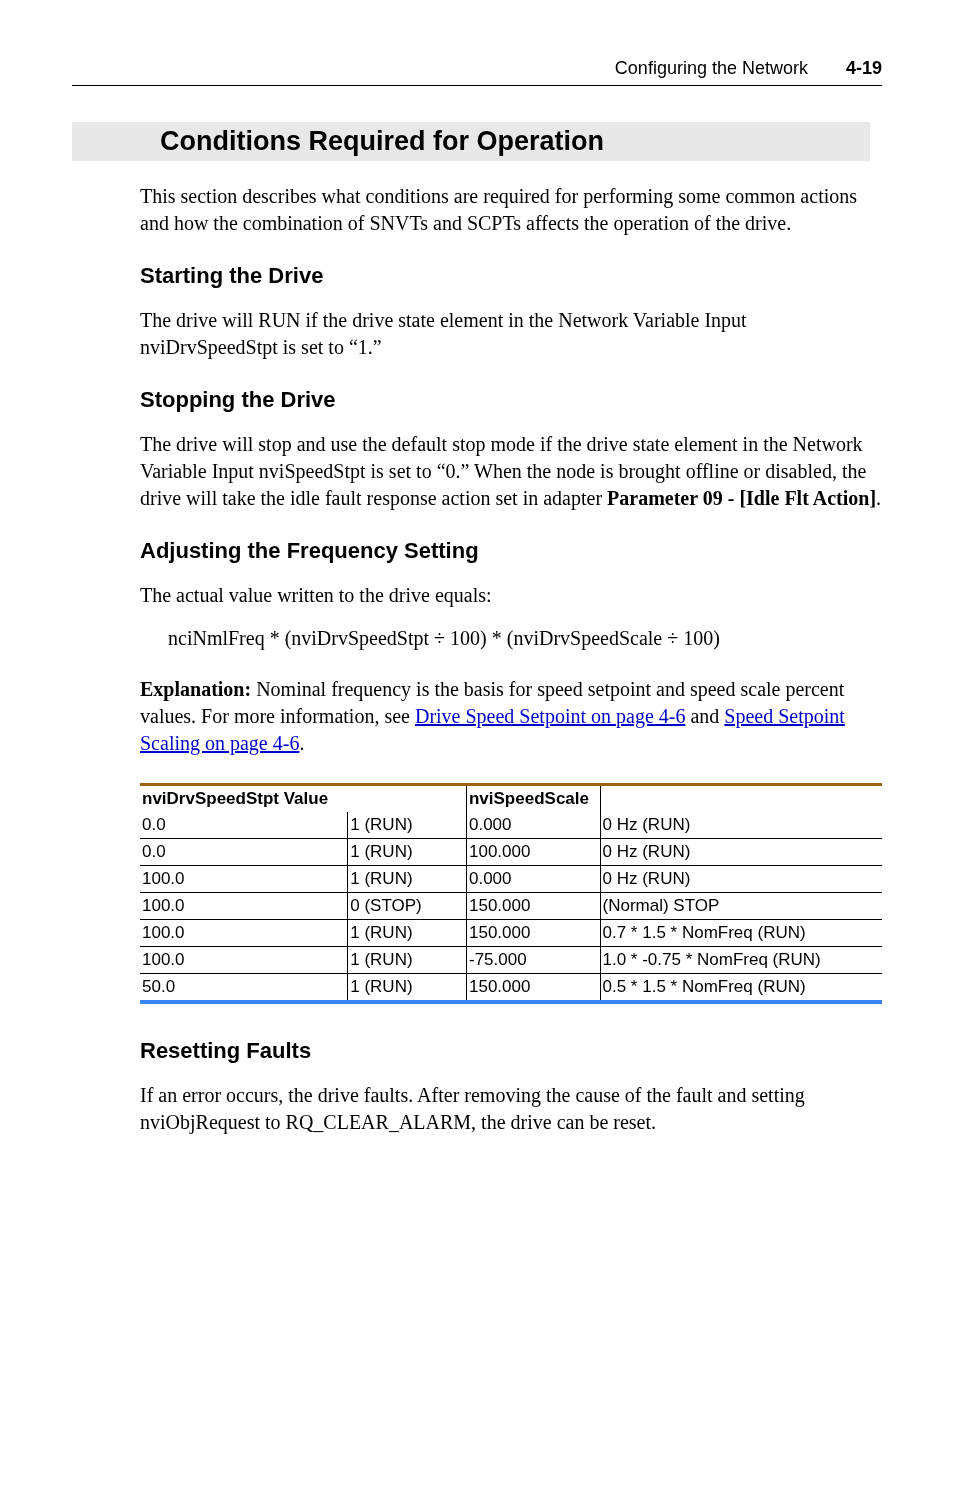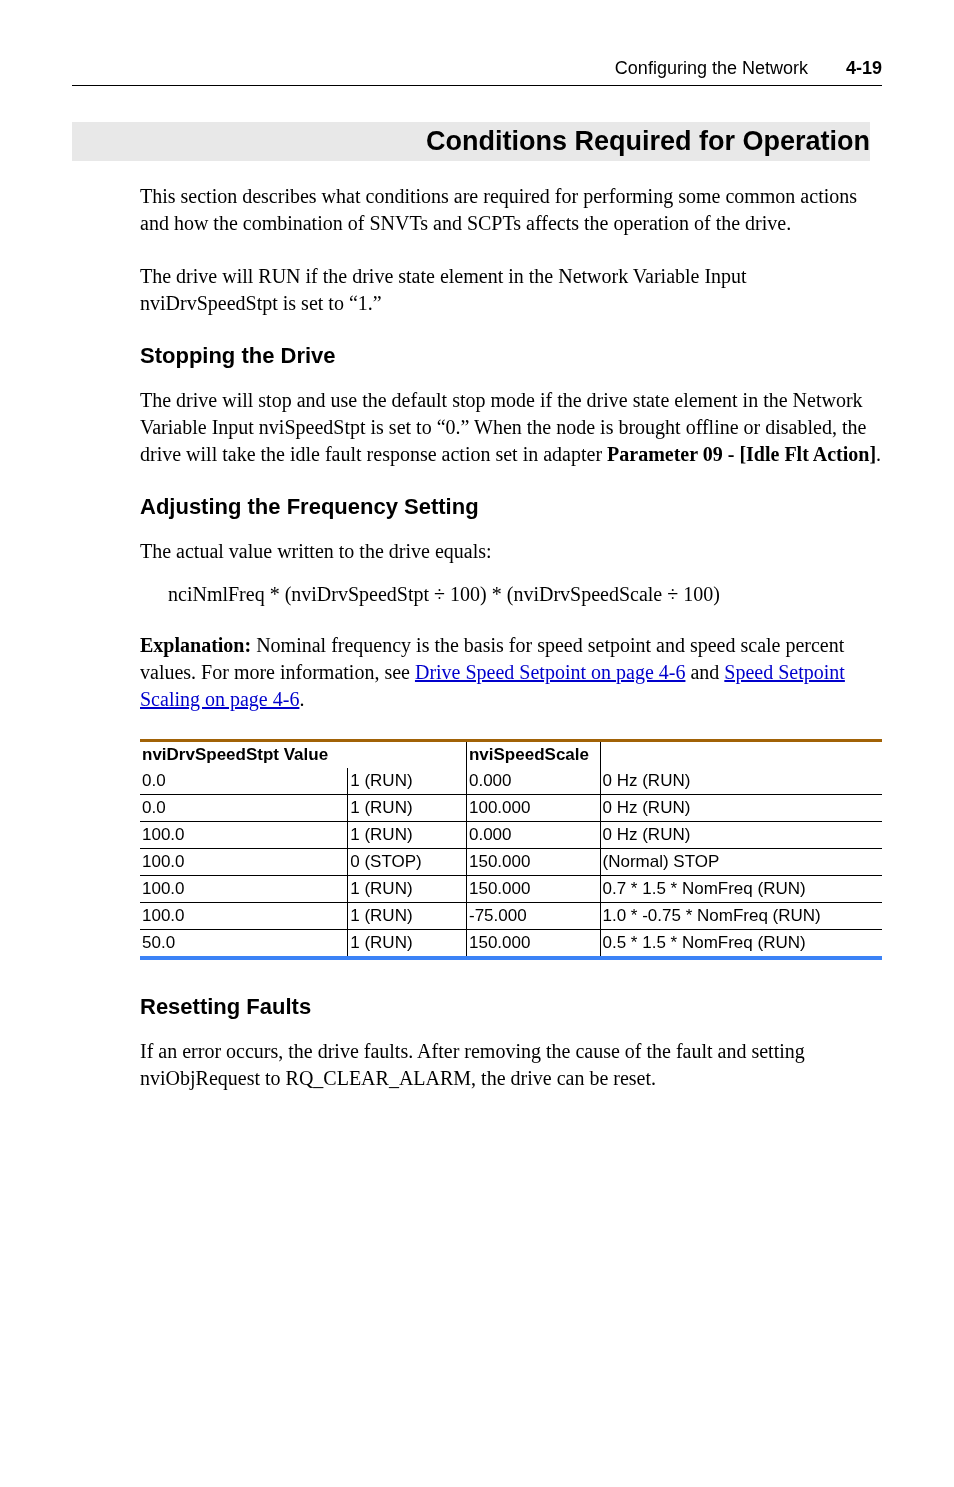--- a/index.html
+++ b/index.html
@@ -29,21 +29,20 @@
     font-weight: normal;
     margin-right: 38px;
   }
   .header-row .pnum {
     font-weight: bold;
   }
   .h1-bar {
     background: #e8e8e8;
     padding: 4px 0 4px 0;
     margin: 0 12px 22px 0;
-    text-align: right;
   }
   .h1-bar h1 {
     font-family: Arial, Helvetica, sans-serif;
     font-weight: bold;
     font-size: 27px;
     margin: 0 0 0 88px;
   }
   .body-indent {
     margin-left: 68px;
   }
@@ -114,20 +113,21 @@
     </div>
   </div>
 
   <div class="h1-bar">
     <h1>Conditions Required for Operation</h1>
   </div>
 
   <div class="body-indent">
     <p class="body">This section describes what conditions are required for performing some common actions and how the combination of SNVTs and SCPTs affects the operation of the drive.</p>
 
+    <h2 class="sub">Starting the Drive</h2>
     <p class="body">The drive will RUN if the drive state element in the Network Variable Input nviDrvSpeedStpt is set to “1.”</p>
 
     <h2 class="sub">Stopping the Drive</h2>
     <p class="body">
       <span class="inline">The drive will stop and use the default stop mode if the drive state element in the Network Variable Input nviSpeedStpt is set to “0.” When the node is brought offline or disabled, the drive will take the idle fault response action set in adapter </span><b class="inline">Parameter 09 - [Idle Flt Action]</b><span class="inline">.</span>
     </p>
 
     <h2 class="sub">Adjusting the Frequency Setting</h2>
     <p class="body" style="margin-bottom:18px">The actual value written to the drive equals:</p>
     <p class="formula">nciNmlFreq * (nviDrvSpeedStpt ÷ 100) * (nviDrvSpeedScale ÷ 100)</p>

